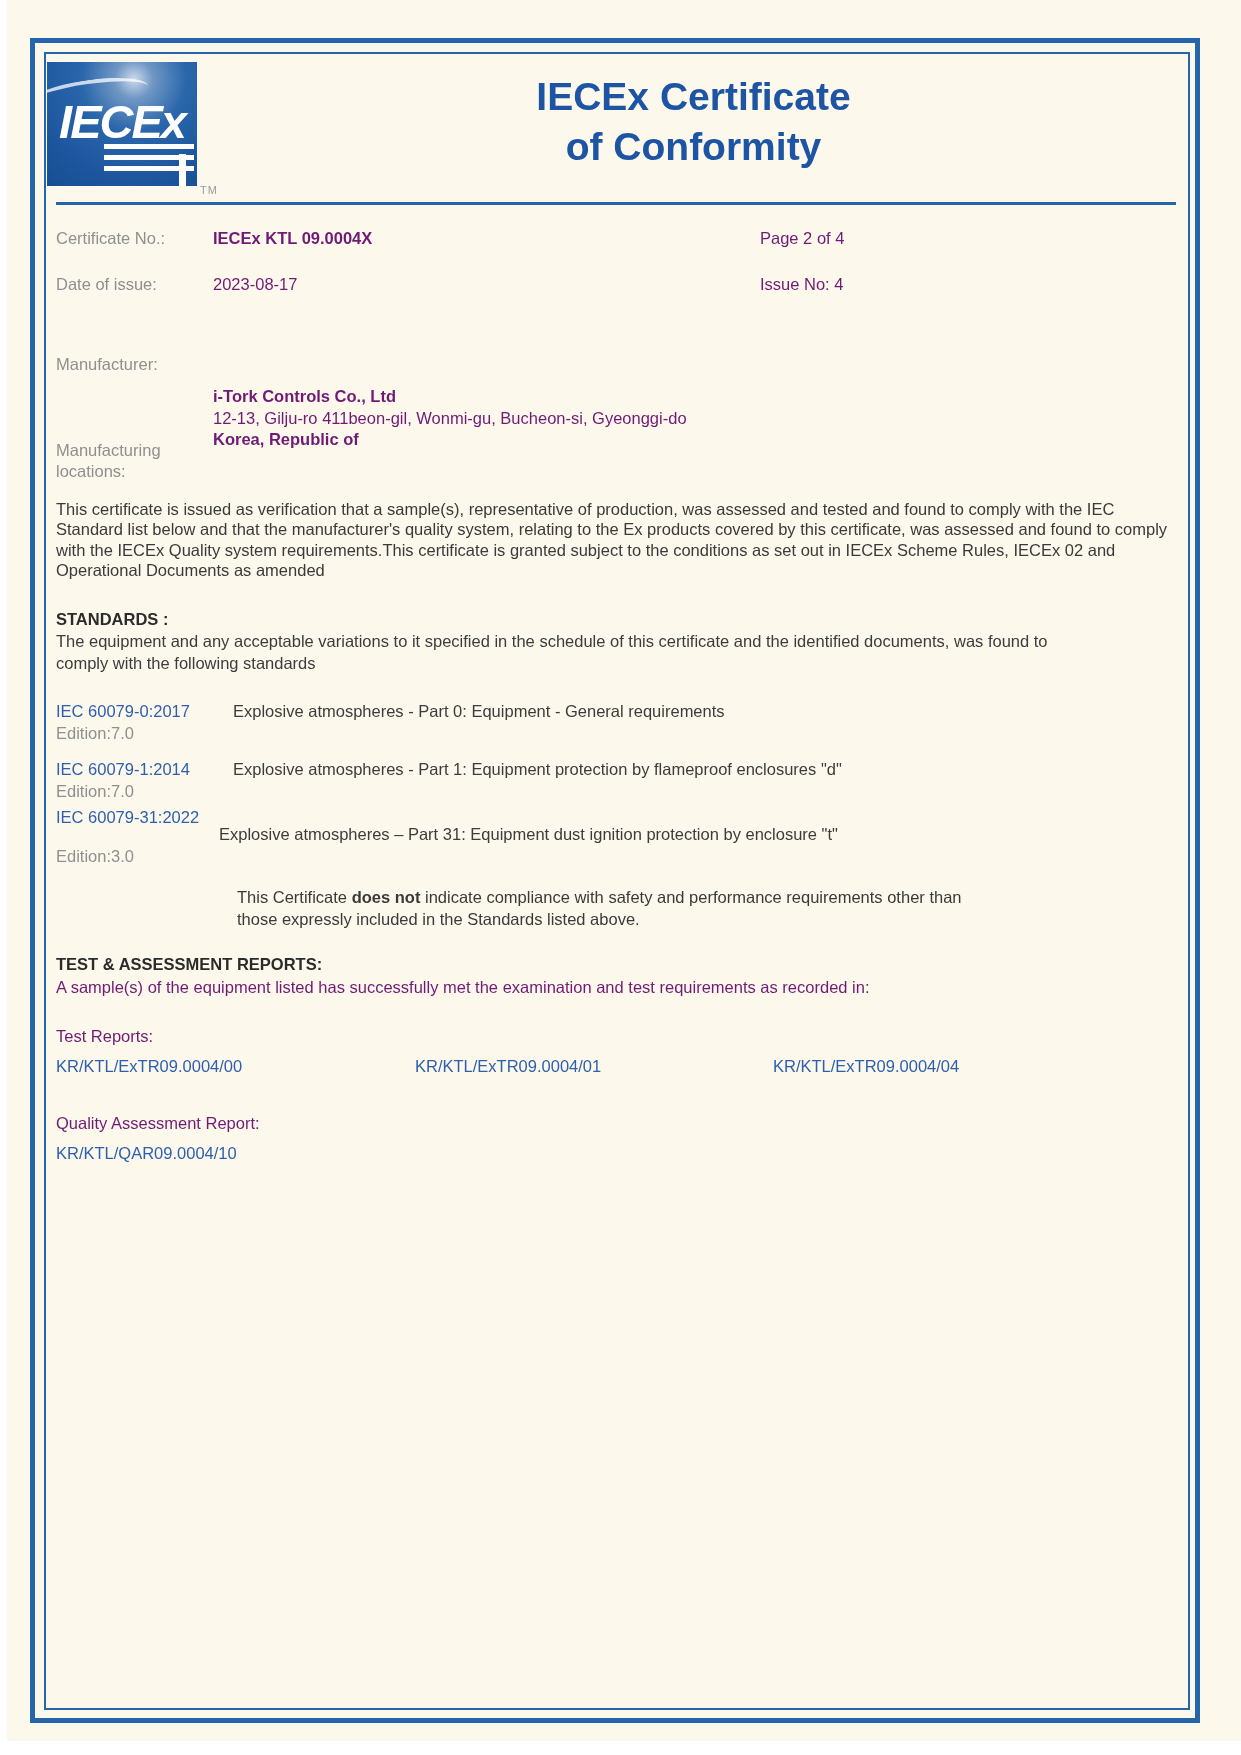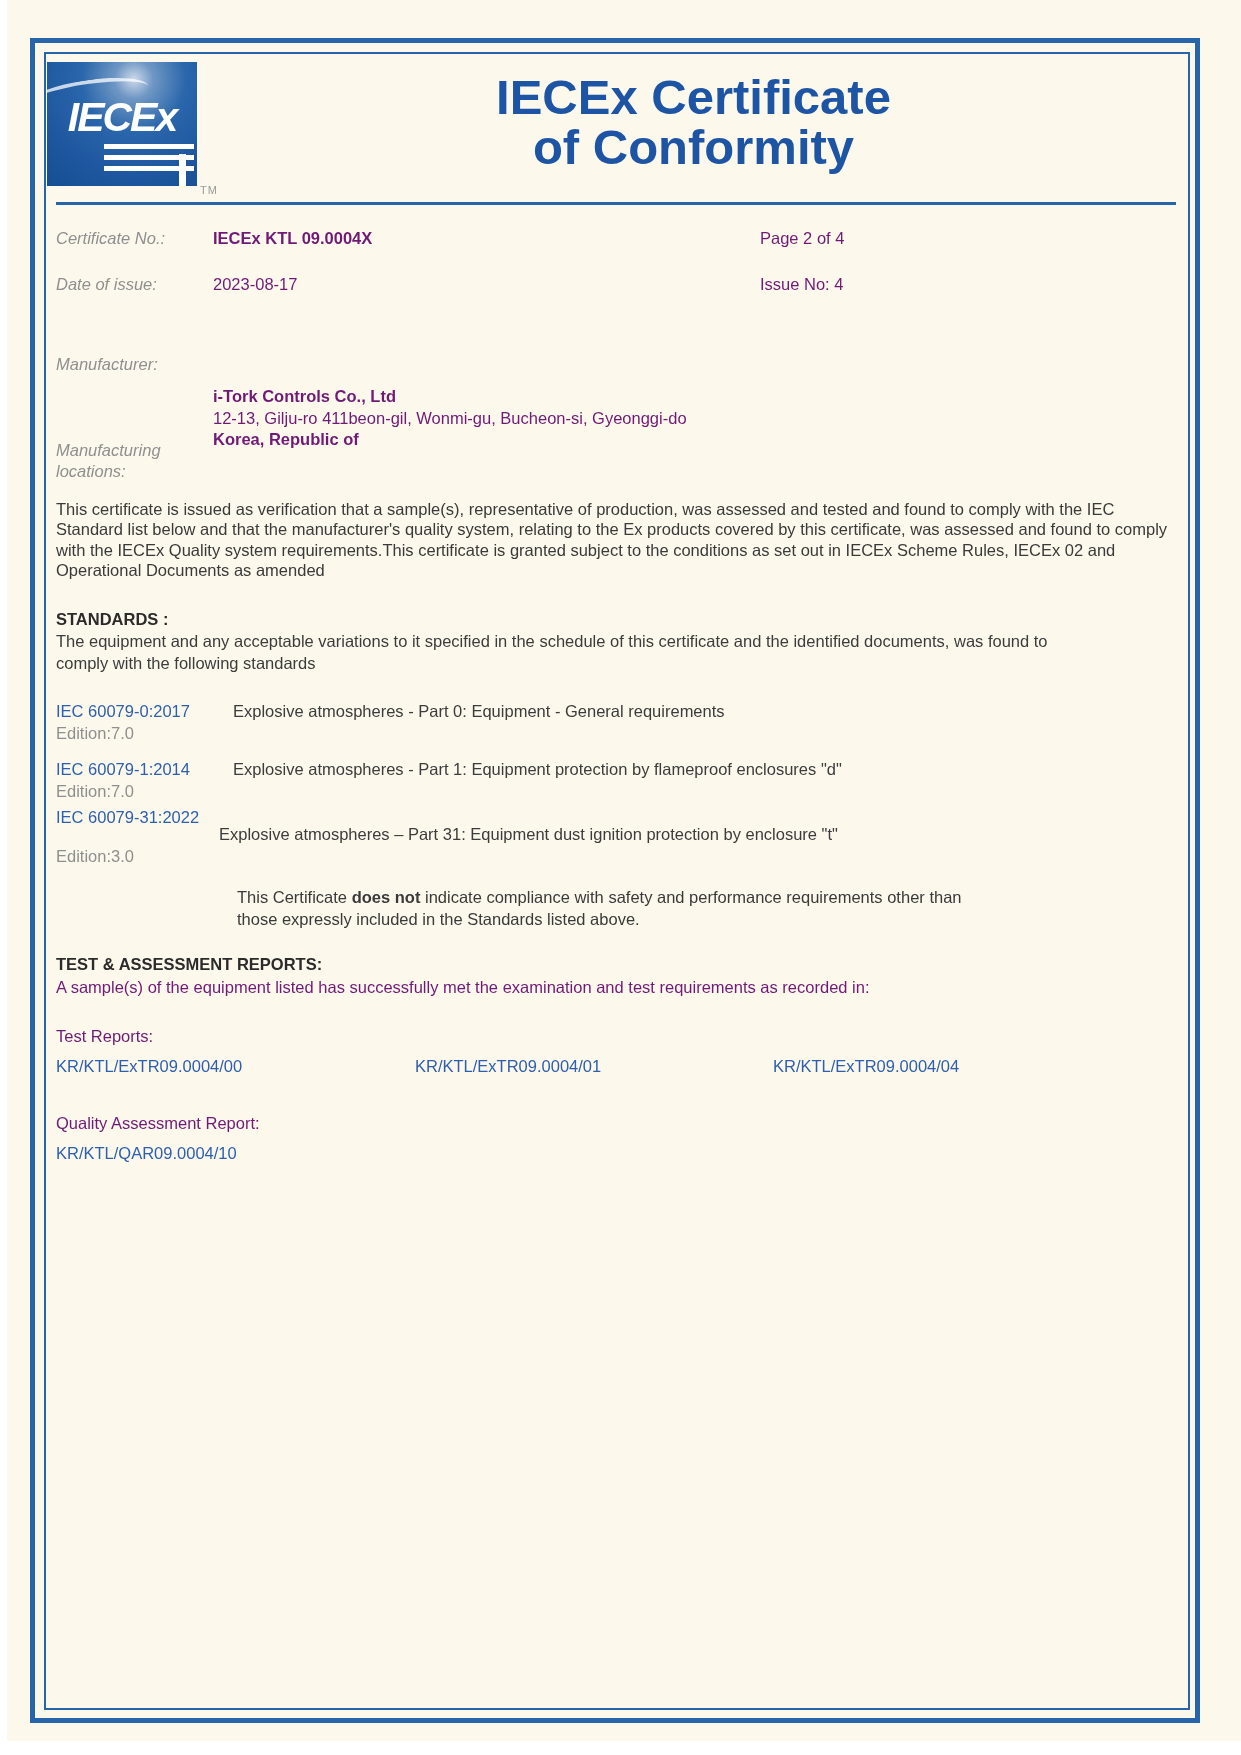--- a/index.html
+++ b/index.html
@@ -31,44 +31,44 @@
   }
   .logo-swoosh {
     position:absolute; left:-18px; top:18px; width:120px; height:26px;
     border-top:4px solid rgba(255,255,255,.75);
     border-radius:50%;
     transform:rotate(-8deg);
   }
   .logo-text {
     position:absolute; left:10px; top:32px; width:130px;
     color:#ffffff; font-style:italic; font-weight:bold;
-    font-size:41px; letter-spacing:-2px; text-align:center;
+    font-size:47px; letter-spacing:-2px; text-align:center;
   }
   .logo-stripe { position:absolute; left:38%; width:60%; height:5px; background:#ffffff; }
   .logo-stripe.s1 { top:82px; }
   .logo-stripe.s2 { top:93px; }
   .logo-stripe.s3 { top:104px; }
   .logo-notch { position:absolute; left:132px; top:92px; width:7px; height:32px; background:#ffffff; }
   .logo-tm {
     position:absolute; left:200px; top:184px;
     font-size:11px; color:#9a9a9a; letter-spacing:1px;
   }
   .doc-title {
     position:absolute; left:197px; top:72px; width:993px;
     text-align:center; color:#1d55a4; font-weight:bold;
-    font-size:49px; line-height:50px; letter-spacing:0px;
+    font-size:39px; line-height:50px; letter-spacing:0px;
   }
   .header-divider {
     position:absolute; left:56px; top:202px; width:1120px; height:3px;
     background:#2665a9;
   }
 
   
   .abs { position:absolute; font-size:16.5px; line-height:21px; }
-  .lbl { color:#8f8f8f;font-style:italic; }
+  .lbl { color:#8f8f8f; }
   .val { color:#701a75; }
   .b   { font-weight:bold; }
   .blue { color:#2d5fae; }
   .grey { color:#8f8f8f; }
   .heading { color:#2b2b2b; font-weight:bold; }
   a.doclink { color:#2d5fae; text-decoration:none; }
 
   .statement { width:1124px; line-height:20.3px; color:#3a3a3a; }
   .std-intro { width:1012px; line-height:21.5px; }
   .std-desc  { width:930px; }

